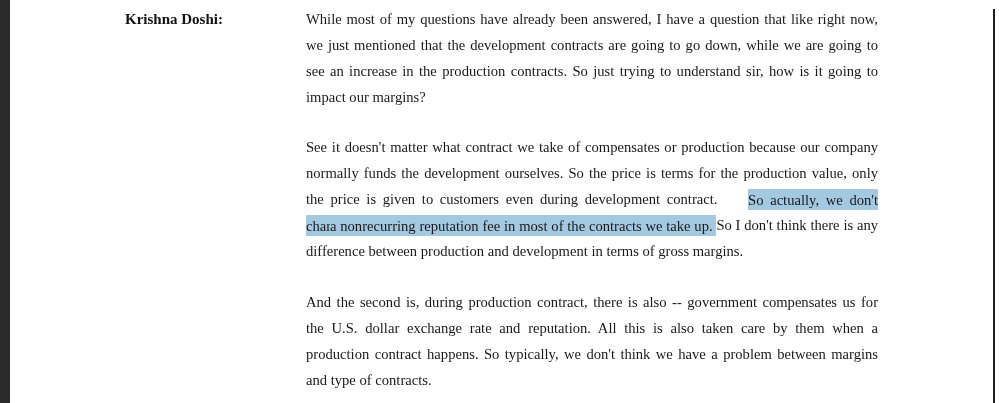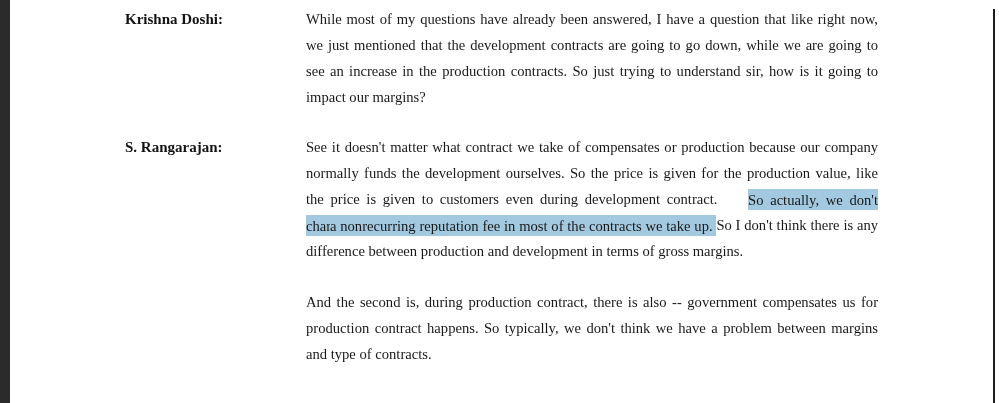--- a/index.html
+++ b/index.html
@@ -65,30 +65,30 @@
         <div class="content">
           <div class="para">
             <div class="line"><span>While most of my questions have already been answered, I have a question that like right now,</span></div>
             <div class="line"><span>we just mentioned that the development contracts are going to go down, while we are going to</span></div>
             <div class="line"><span>see an increase in the production contracts. So just trying to understand sir, how is it going to</span></div>
             <div class="line last"><span>impact our margins?</span></div>
           </div>
         </div>
       </div>
       <div class="entry">
-        <div class="speaker">S. Rangarajan:</div>
         <div class="content">
           <div class="para">
             <div class="line"><span>See it doesn't matter what contract we take of compensates or production because our company</span></div>
-            <div class="line"><span>normally funds the development ourselves. So the price is given for the production value, like</span></div>
+            <div class="line"><span>normally funds the development ourselves. So the price is terms for the production value, only</span></div>
             <div class="line"><span>the price is given to customers even during development contract. </span><span class="hl">So actually, we don't charge</span></div>
             <div class="line"><span class="hl">a nonrecurring reputation fee in most of the contracts we take up. </span><span>So I don't think there is any</span></div>
             <div class="line last"><span>difference between production and development in terms of gross margins.</span></div>
           </div>
           <div class="para">
             <div class="line"><span>And the second is, during production contract, there is also -- government compensates us for</span></div>
+            <div class="line"><span>the U.S. dollar exchange rate and reputation. All this is also taken care by them when a</span></div>
             <div class="line"><span>production contract happens. So typically, we don't think we have a problem between margins</span></div>
             <div class="line last"><span>and type of contracts.</span></div>
           </div>
         </div>
       </div>
     </div>
 </div>
 
 </body></html>

